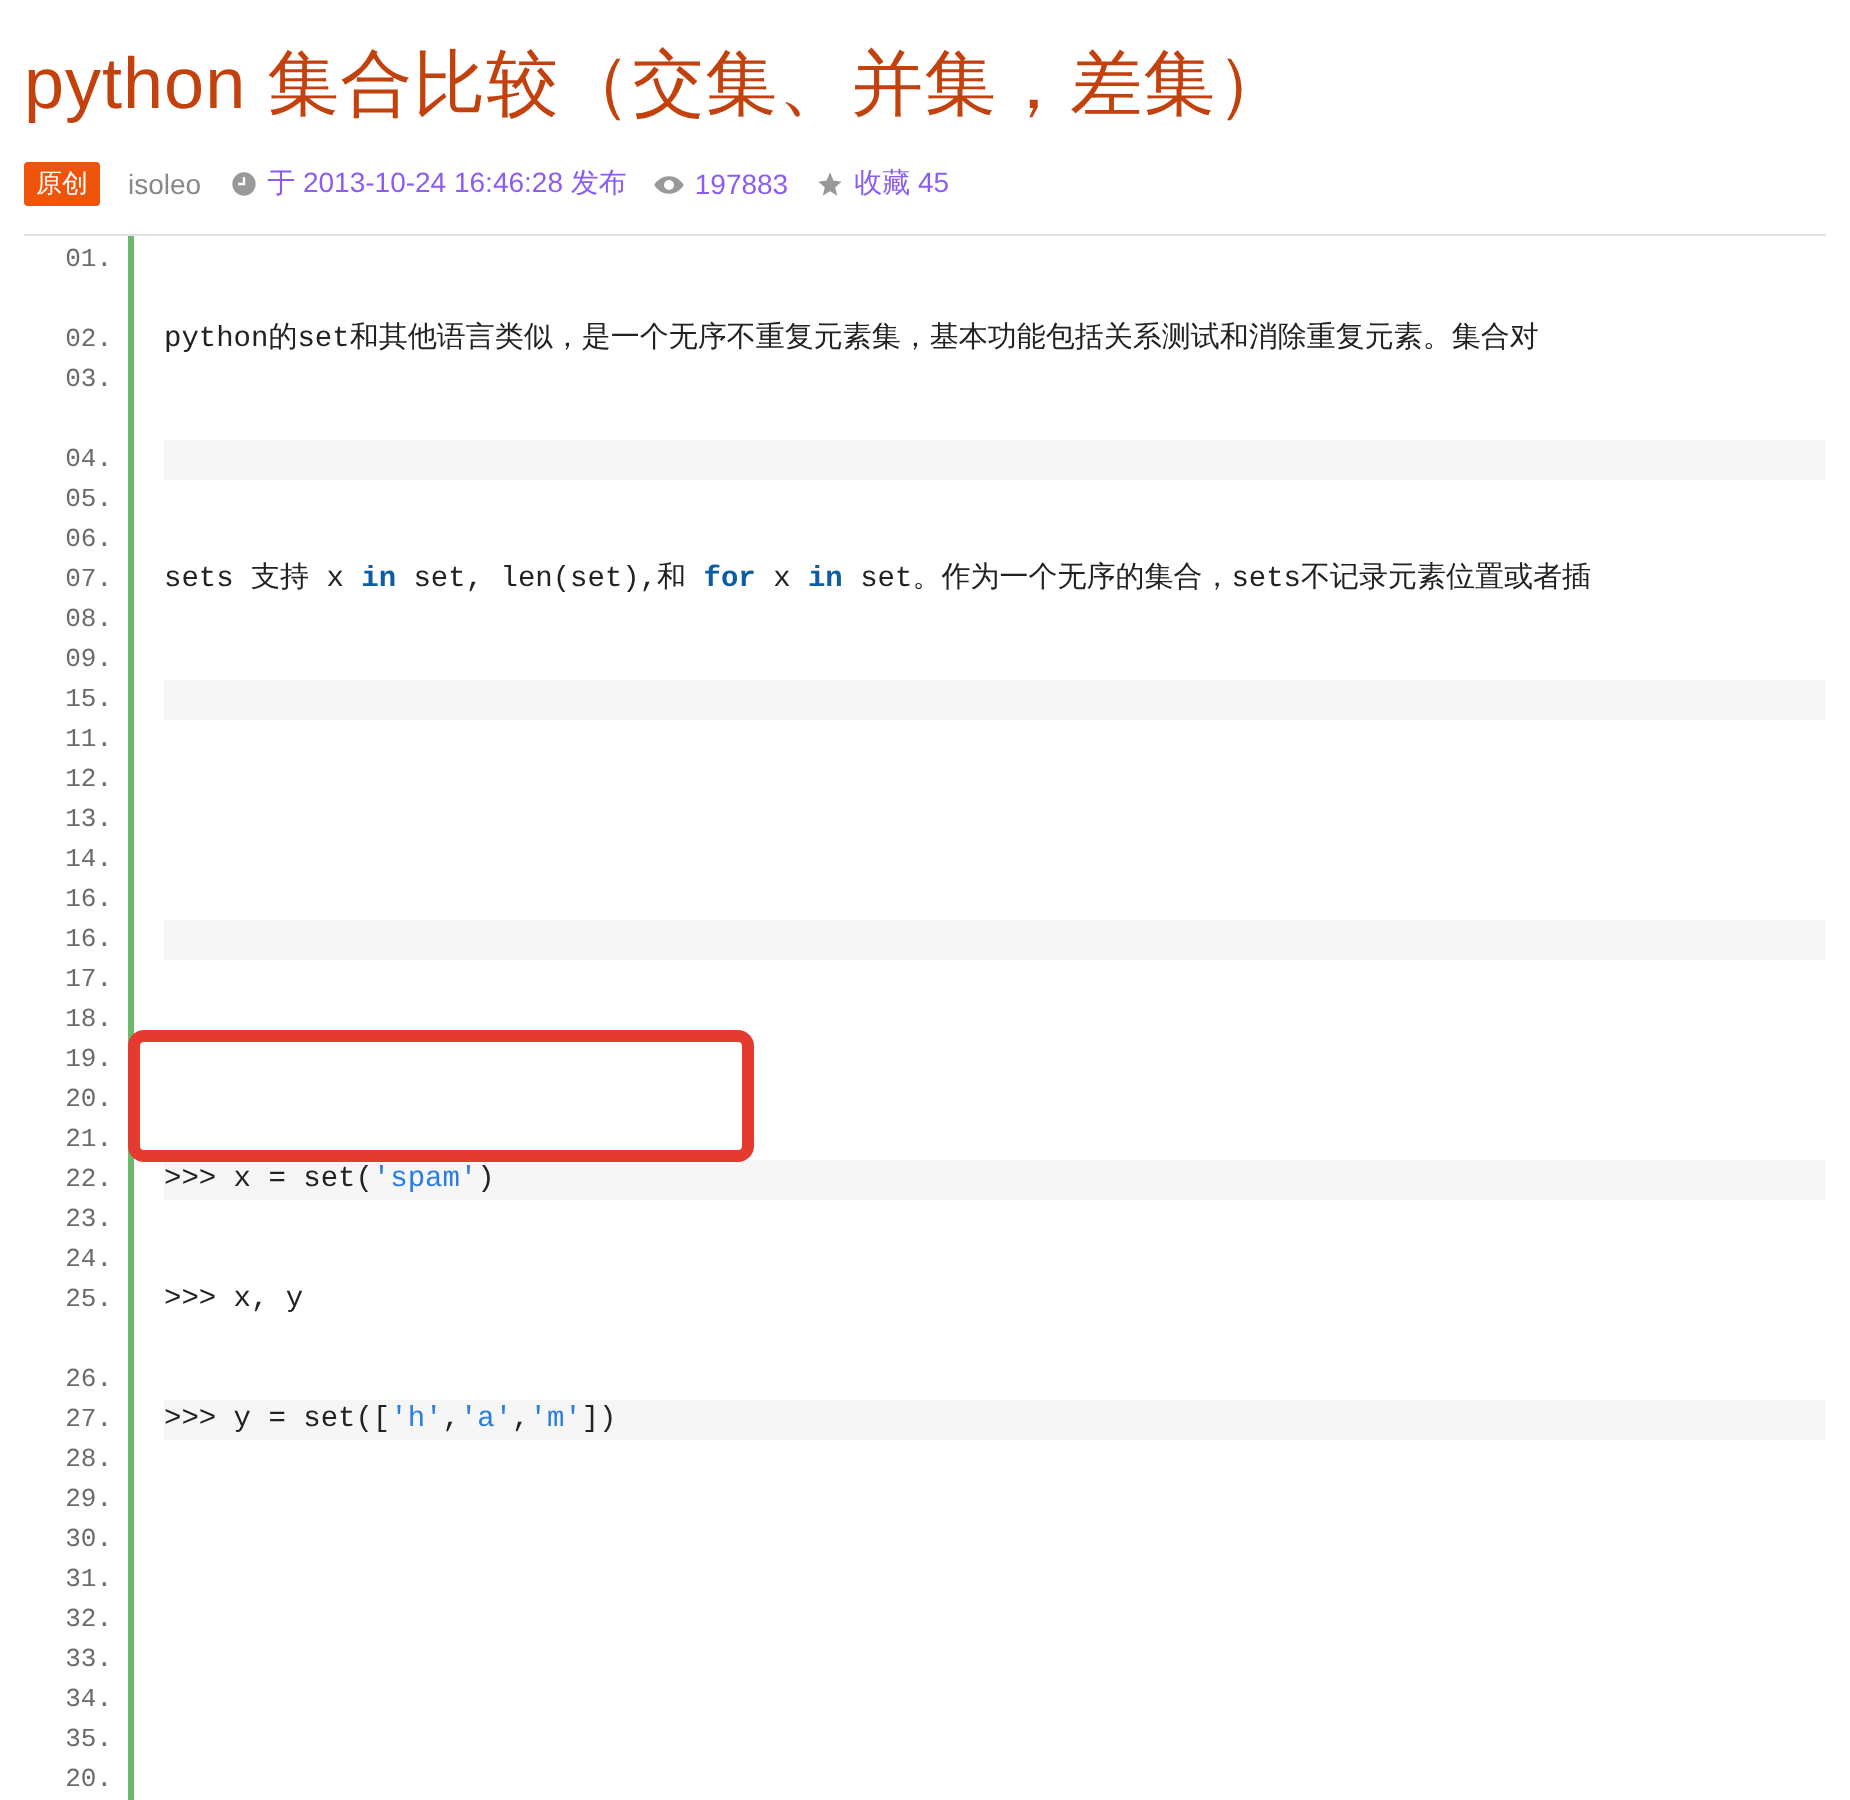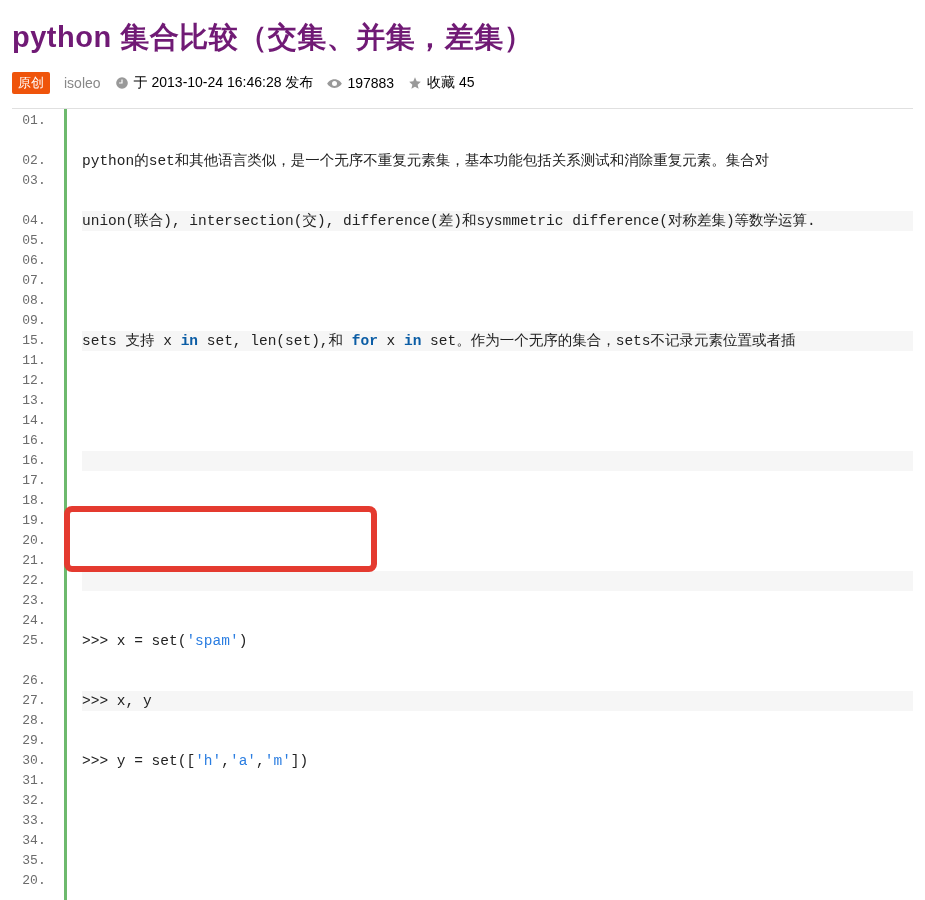--- a/index.html
+++ b/index.html
@@ -6,23 +6,23 @@
   body {
     margin: 0;
     padding: 0 12px 12px 12px;
     font-family: -apple-system, BlinkMacSystemFont, "Segoe UI", "PingFang SC", "Hiragino Sans GB", "Microsoft YaHei", "Helvetica Neue", Arial, sans-serif;
     background: #fff;
     color: #333;
     width: 925px;
     overflow: hidden;
   }
   h1.title {
-    font-size: 29px;
-    font-weight: 700;
-    color: #701a75;
+    font-size: 36px;
+    font-weight: 400;
+    color: #c2410c;
     margin: 18px 0 14px 0;
     letter-spacing: 0.5px;
   }
   .meta-row {
     display: flex;
     align-items: center;
     gap: 14px;
     color: #999;
     font-size: 14px;
     margin-bottom: 14px;
@@ -36,42 +36,42 @@
     line-height: 1.4;
   }
   .author {
     color: #888;
     font-weight: 500;
   }
   .meta-item {
     display: inline-flex;
     align-items: center;
     gap: 5px;
-    color: #000000;
+    color: #8b5cf6;
   }
   .meta-item svg { fill: #999; }
   .code-block {
     position: relative;
     border-top: 1px solid #e0e0e0;
     font-family: Consolas, "Courier New", monospace;
     font-size: 14.5px;
     line-height: 20px;
   }
   .gutter {
     position: absolute;
     left: 0; top: 0; bottom: 0;
     width: 55px;
     border-right: 3px solid #6db96d;
     text-align: right;
     padding-right: 8px;
     padding-top: 2px;
     color: #6b6b6b;
     font-size: 13px;
   }
-  .gutter div { height: 20px; line-height:20px;text-align:center; }
+  .gutter div { height: 20px; line-height:20px; }
   .lines {
     padding-left: 70px;
     padding-top: 2px;
     white-space: pre;
     color: #222;
   }
   .lines .ln { height: 20px; line-height: 20px; }
   .lines .ln:nth-child(even) { background: #f6f6f6; }
   .st { color: #2a7de1; } 
   .kw { color: #0b5da5; font-weight: 700; } 
@@ -147,21 +147,20 @@
       <div>30.</div>
       <div>31.</div>
       <div>32.</div>
       <div>33.</div>
       <div>34.</div>
       <div>35.</div>
       <div>20.</div>
     </div>
   <div class="lines">
     <div class="ln"><span>python的set和其他语言类似，是一个无序不重复元素集，基本功能包括关系测试和消除重复元素。集合对</span></div>
-    <div class="ln"><span>union(联合), intersection(交), difference(差)和sysmmetric difference(对称差集)等数学运算.</span></div>
     <div class="ln"> </div>
     <div class="ln"><span>sets 支持 x </span><span class="kw">in</span><span> set, len(set),和 </span><span class="kw">for</span><span> x </span><span class="kw">in</span><span> set。作为一个无序的集合，sets不记录元素位置或者插</span></div>
     <div class="ln"> </div>
     <div class="ln"> </div>
     <div class="ln"> </div>
     <div class="ln"> </div>
     <div class="ln"><span>&gt;&gt;&gt; x = set(</span><span class="st">'spam'</span><span>)</span></div>
     <div class="ln"><span>&gt;&gt;&gt; x, y</span></div>
     <div class="ln"><span>&gt;&gt;&gt; y = set([</span><span class="st">'h'</span>,<span class="st">'a'</span>,<span class="st">'m'</span><span>])</span></div>
     

